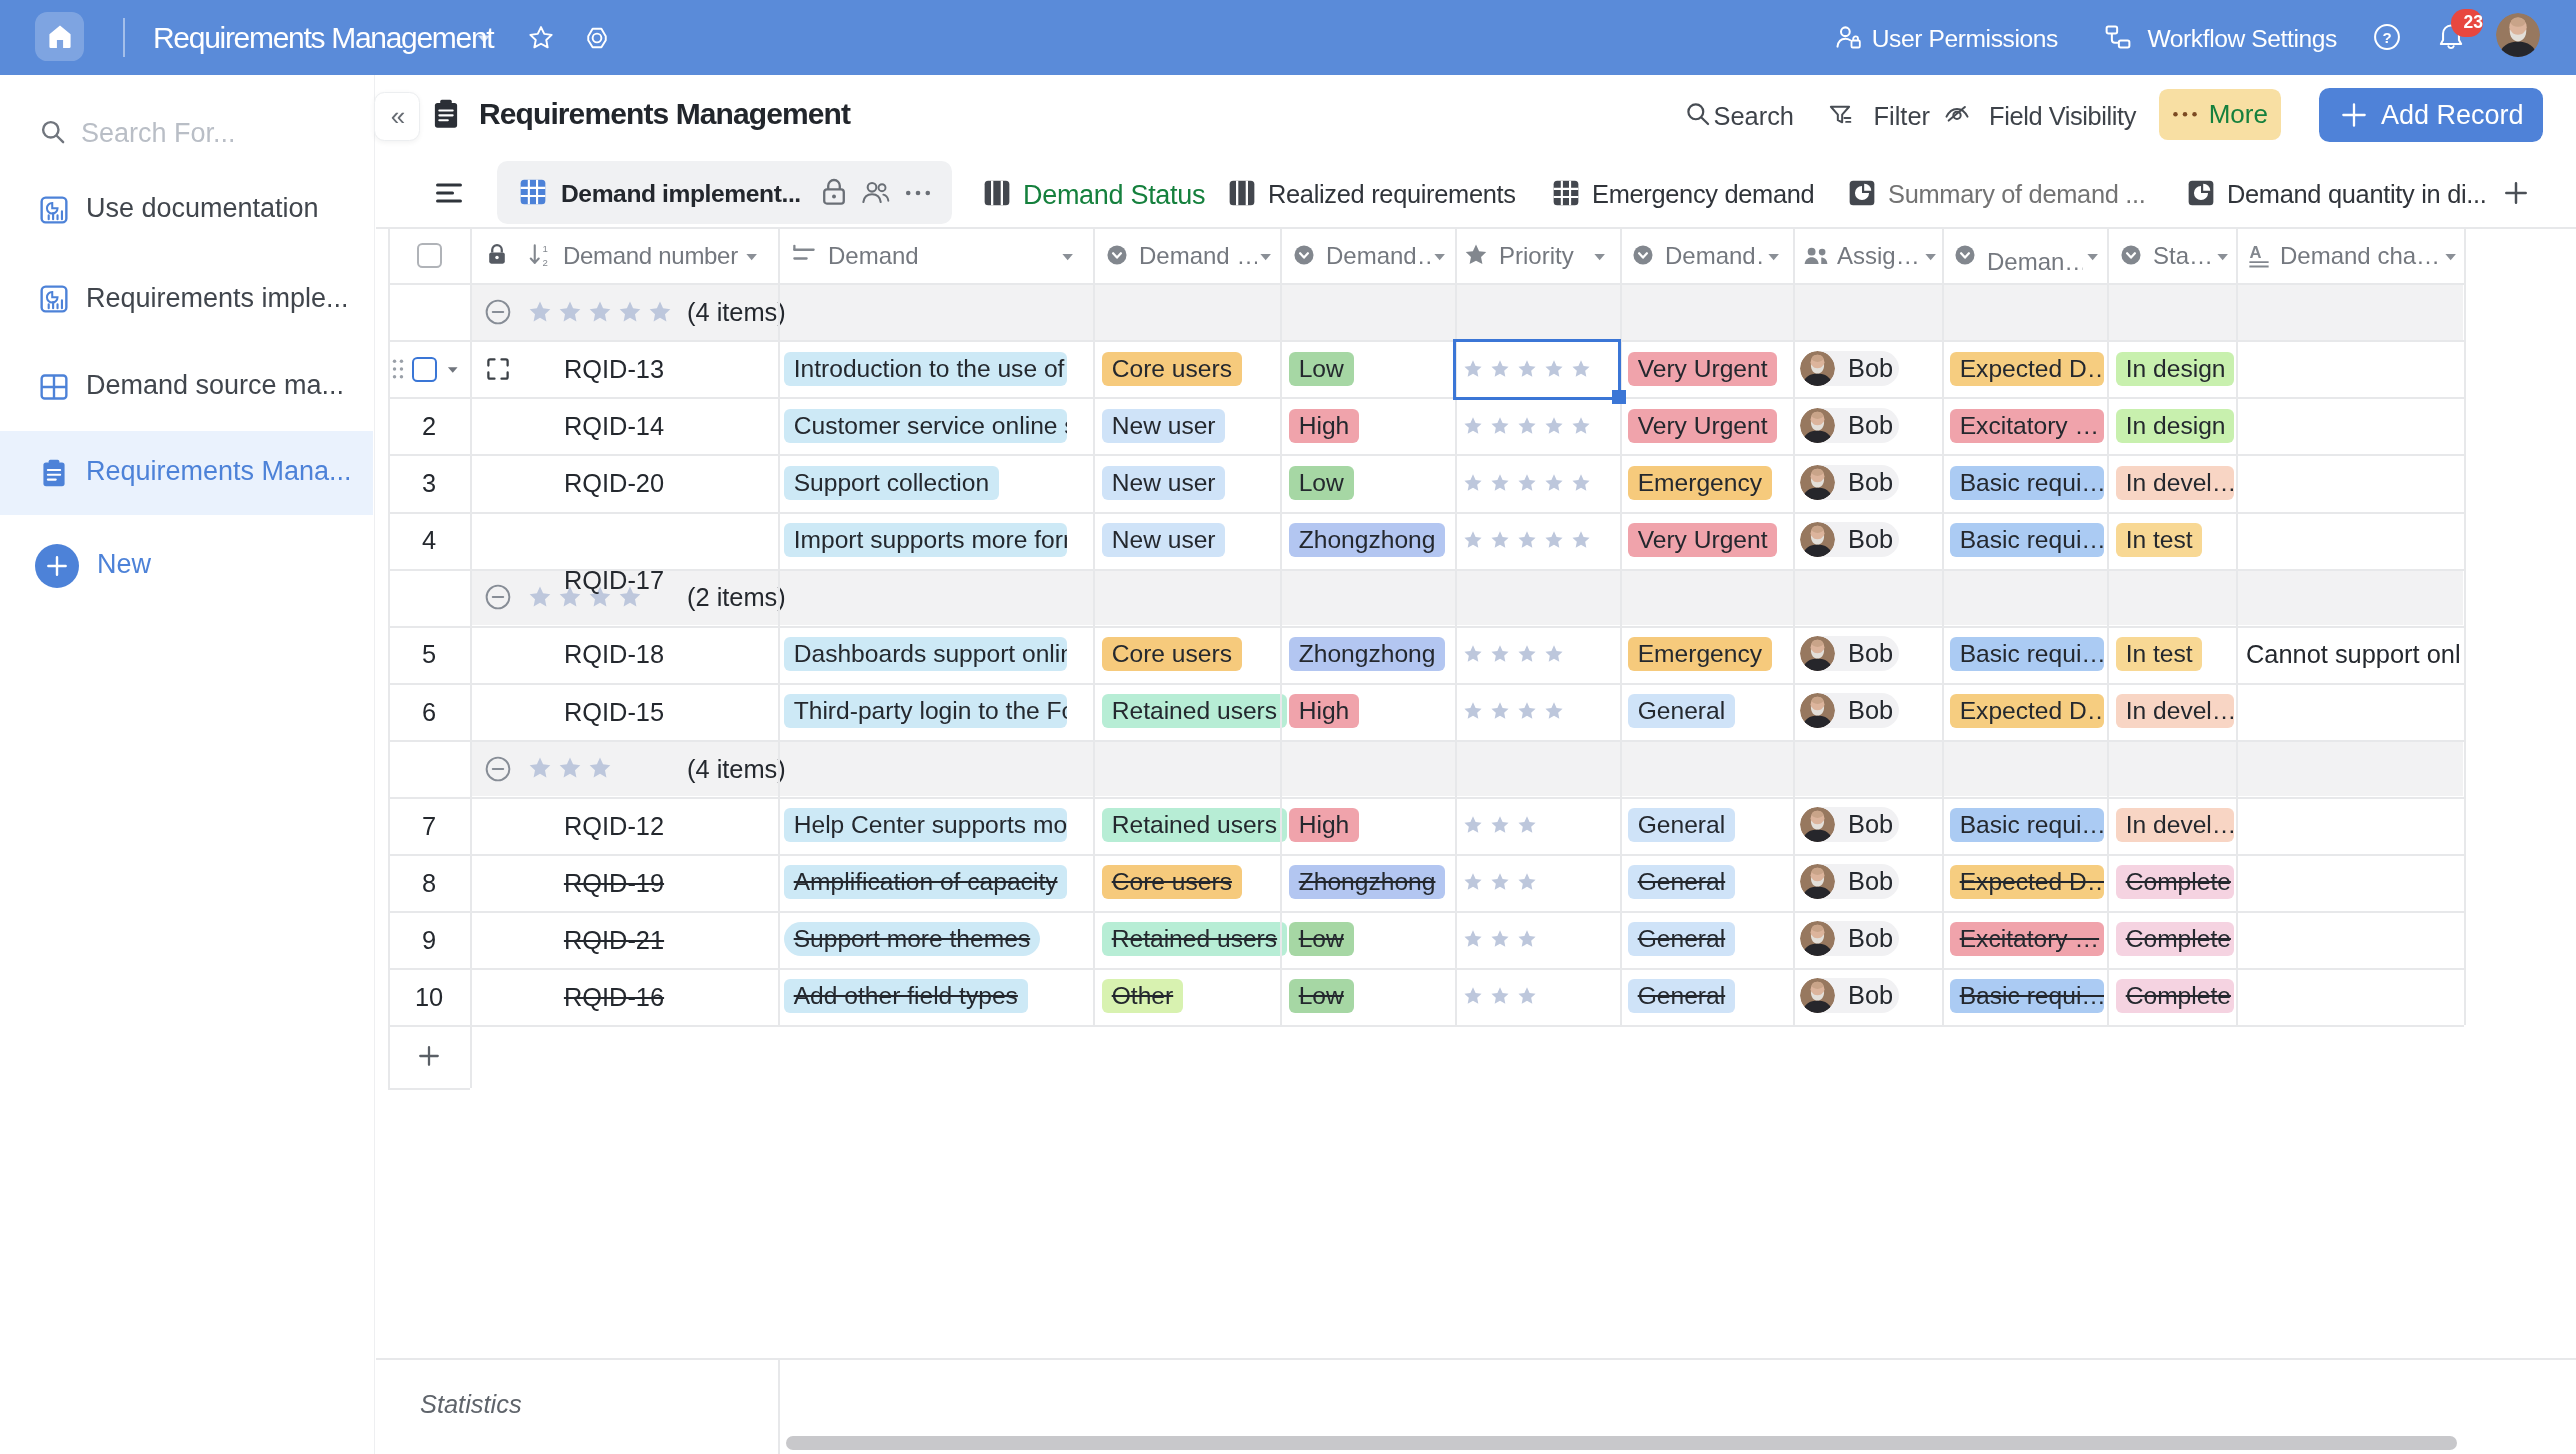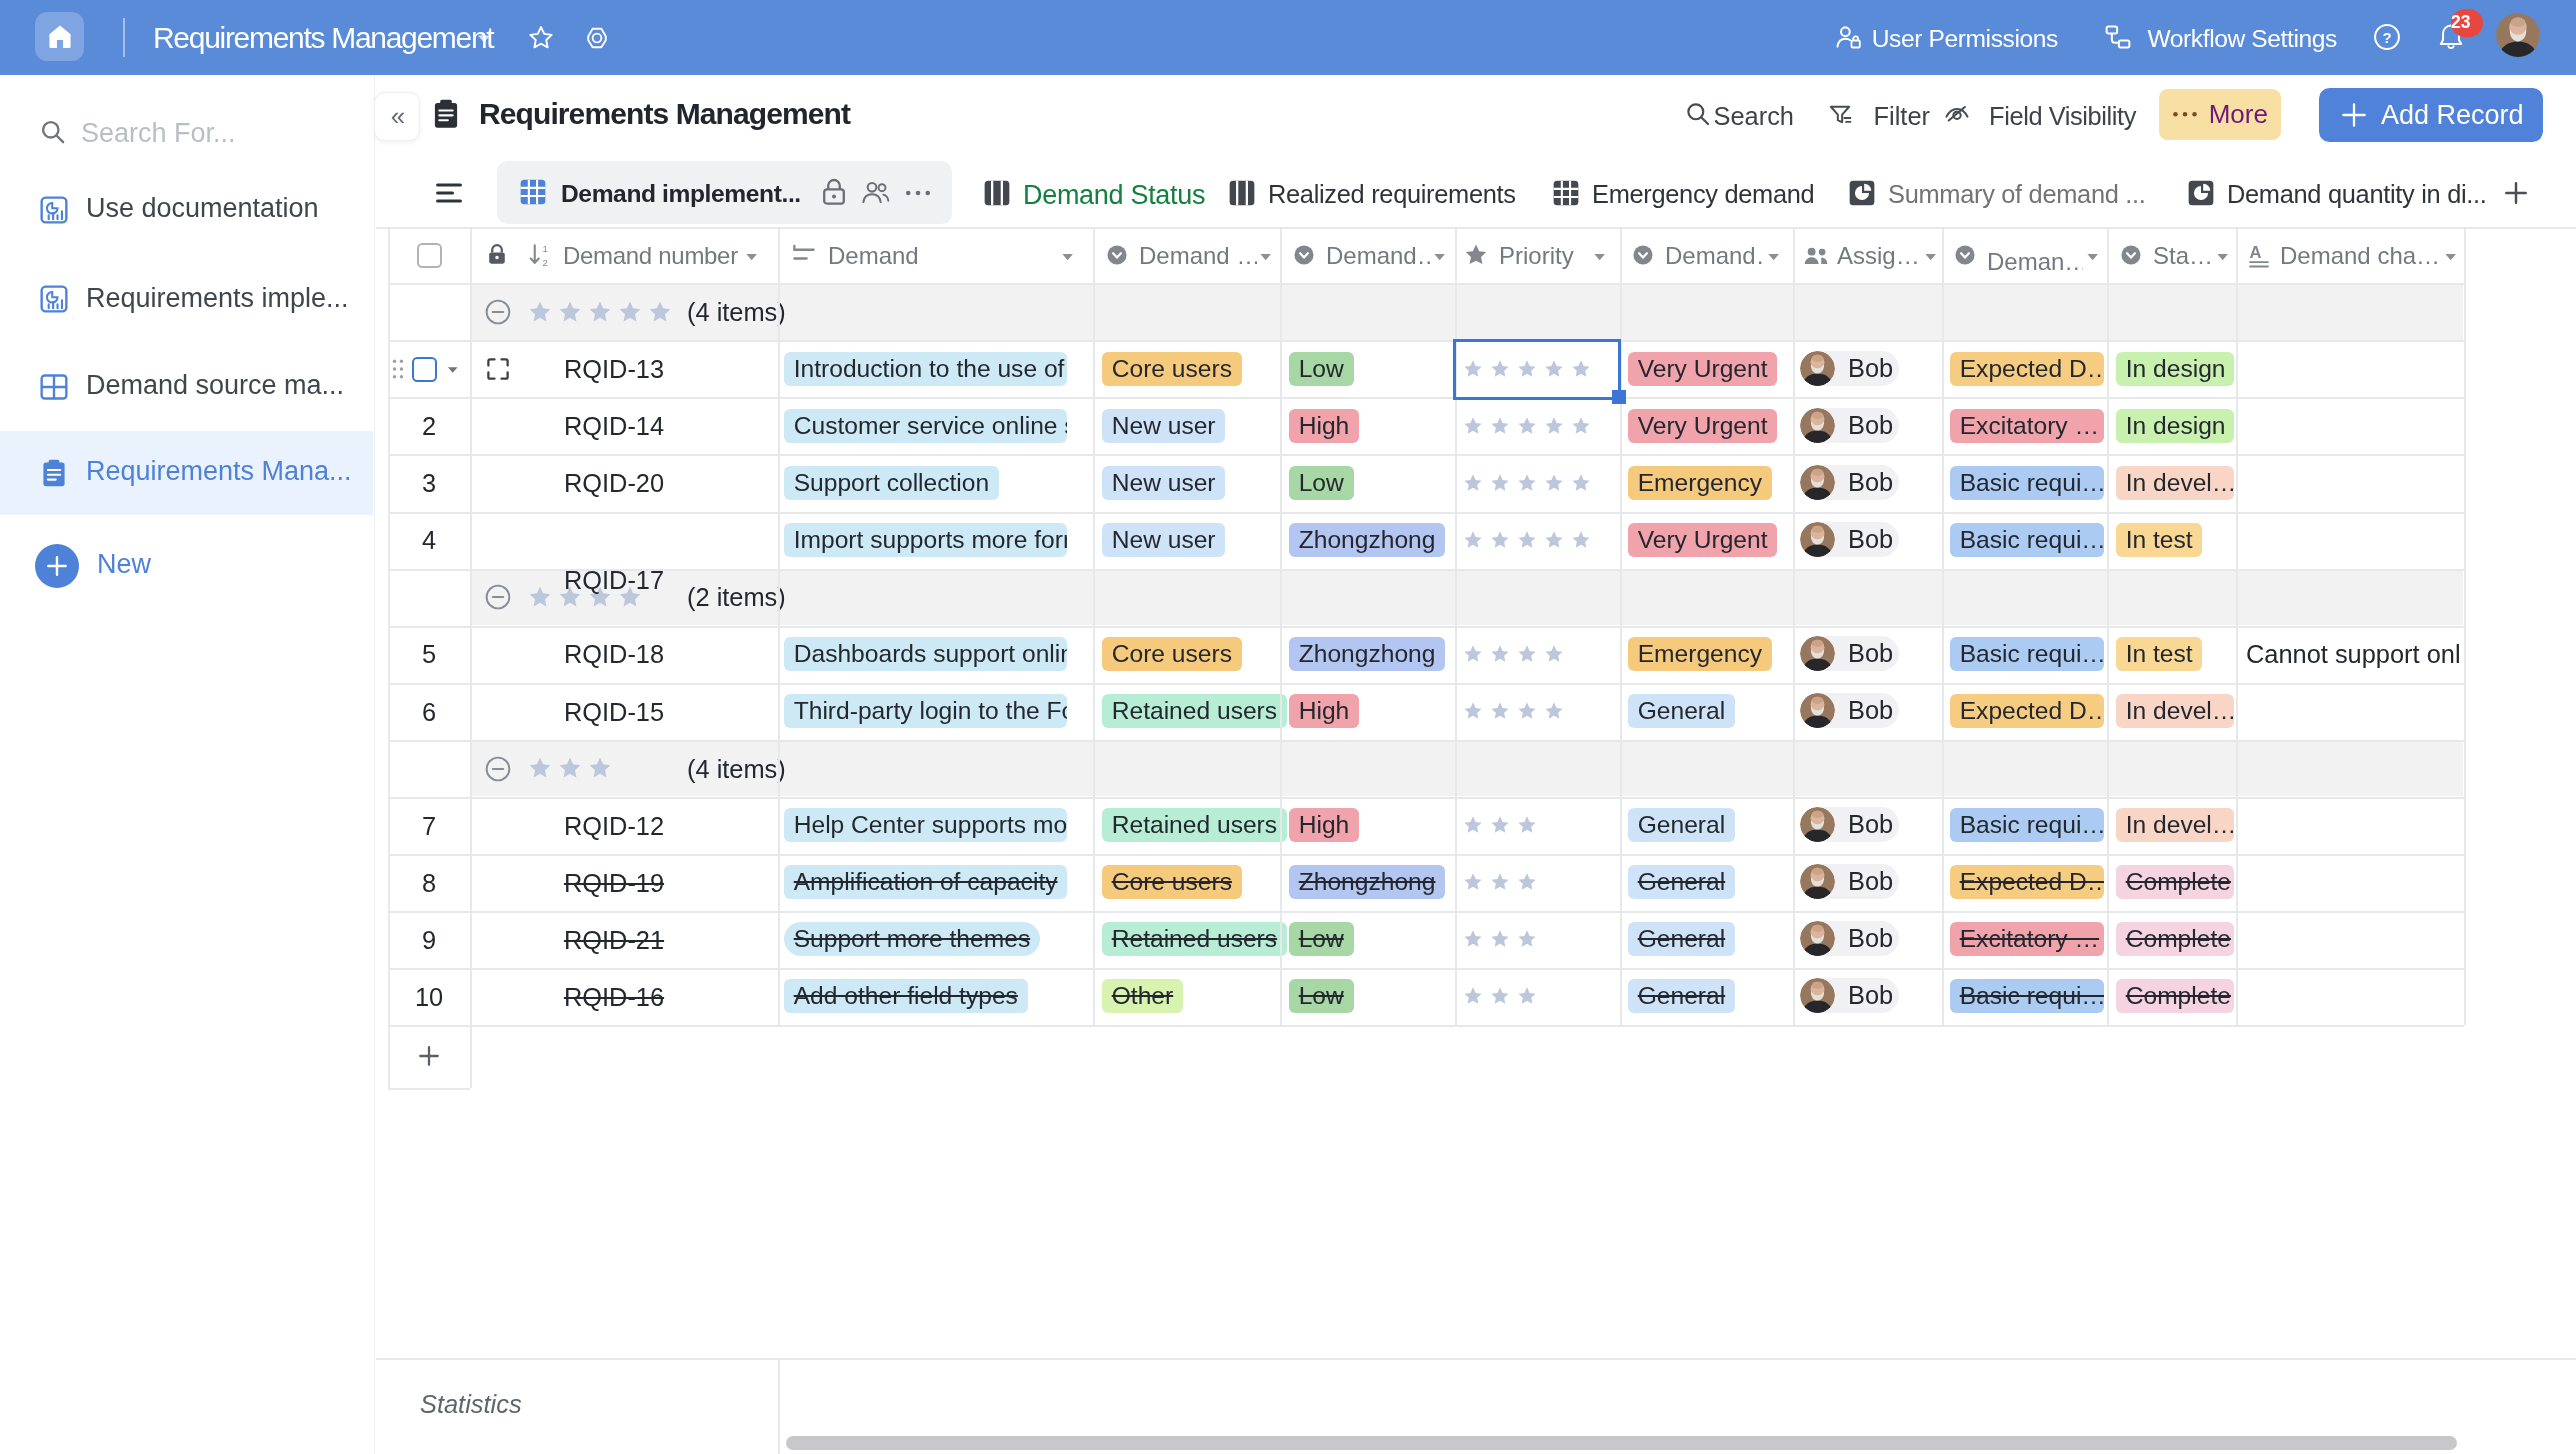--- a/index.html
+++ b/index.html
@@ -42,21 +42,21 @@
     </svg></div>
 <div class="ab" style="right:239px;top:24.6px;font-size:24.6px;letter-spacing:-0.4px;color:#fff;white-space:nowrap">Workflow Settings</div>
 <div style="position:absolute;left:2372px;top:22px;"><svg width="30" height="30" viewBox="0 0 34 34" fill="none">
       <circle cx="17" cy="17" r="13.5" stroke="#fff" stroke-width="2.3"></circle>
       <text x="17" y="23.5" font-family="Liberation Sans" font-size="17" fill="#fff" text-anchor="middle" font-weight="bold">?</text>
     </svg></div>
 <div style="position:absolute;left:2436px;top:22px;"><svg width="30" height="30" viewBox="0 0 34 34" fill="none">
       <path d="M17 4a9 9 0 0 0-9 9v7.5L5.5 25h23L26 20.5V13a9 9 0 0 0-9-9z" stroke="#fff" stroke-width="2.3" stroke-linejoin="round"></path>
       <path d="M14 27.5a3.2 3.2 0 0 0 6 0" stroke="#fff" stroke-width="2.3" stroke-linecap="round"></path>
     </svg></div>
-<div style="position:absolute;left:2451px;top:8.8px;width:32px;height:28px;background:#e8473f;border-radius:14px;display:flex;align-items:center;justify-content:flex-start">
+<div style="position:absolute;left:2451px;top:8.8px;width:32px;height:28px;background:#e8473f;border-radius:14px;display:flex;align-items:center;justify-content:flex-end">
     <span style="font-size:17.5px;color:#fff;font-weight:bold">23</span>
   </div>
 <div style="position:absolute;left:2496px;top:13px;"><svg width="44" height="44" viewBox="0 0 48 48" style="flex:none;border-radius:50%">
       <circle cx="24" cy="24" r="24" fill="#97785f"></circle>
       <path d="M3 48c1.5-12 11-17 21-17s19.5 5 21 17z" fill="#26262b"></path>
       <ellipse cx="24" cy="15.5" rx="9.5" ry="10.5" fill="#dcb49c"></ellipse>
       <path d="M15 18c-.5 8 4 13 9 13s9.5-5 9-13l-2.5 3c-1.2 3.6-11.8 3.6-13 0z" fill="#e3dfd9"></path>
       <ellipse cx="24" cy="10" rx="8" ry="5" fill="#c9a489"></ellipse>
     </svg></div>
 <div class="ab" style="left:0;top:75px;width:375px;height:1380px;background:#fff;border-right:1.8px solid #eeeff1"></div>
@@ -122,21 +122,21 @@
       <path d="M6.5 23.5L25 8" stroke="#474c53" stroke-width="2.3" stroke-linecap="round"></path>
     </svg></div>
 <div class="ab" style="right:440px;top:102px;font-size:25.4px;letter-spacing:-0.4px;color:#3e434a;white-space:nowrap">Field Visibility</div>
 <div style="position:absolute;left:2159px;top:89px;">
     <div style="width:122px;height:51px;background:#f8dfa3;border-radius:8.8px;display:flex;align-items:center;justify-content:center;gap:10.5px">
       <svg width="26" height="12.3" viewBox="0 0 30 14" fill="none">
         <circle cx="4" cy="7" r="2.6" fill="#7c4a22"></circle>
         <circle cx="15" cy="7" r="2.6" fill="#7c4a22"></circle>
         <circle cx="26" cy="7" r="2.6" fill="#7c4a22"></circle>
       </svg>
-      <span style="font-size:26px;color:#701a75">More</span>
+      <span style="font-size:26px;color:#15803d">More</span>
     </div>
   </div>
 <div style="position:absolute;left:2319px;top:88px;">
     <div style="width:224px;height:54px;background:#4f82d8;border-radius:10.5px;display:flex;align-items:center;justify-content:center;gap:10.5px">
       <svg width="32" height="32" viewBox="0 0 36 36" fill="none">
         <path d="M18 6v24M6 18h24" stroke="#fff" stroke-width="2.6" stroke-linecap="round"></path>
       </svg>
       <span style="font-size:27px;color:#fff">Add Record</span>
     </div>
   </div>

